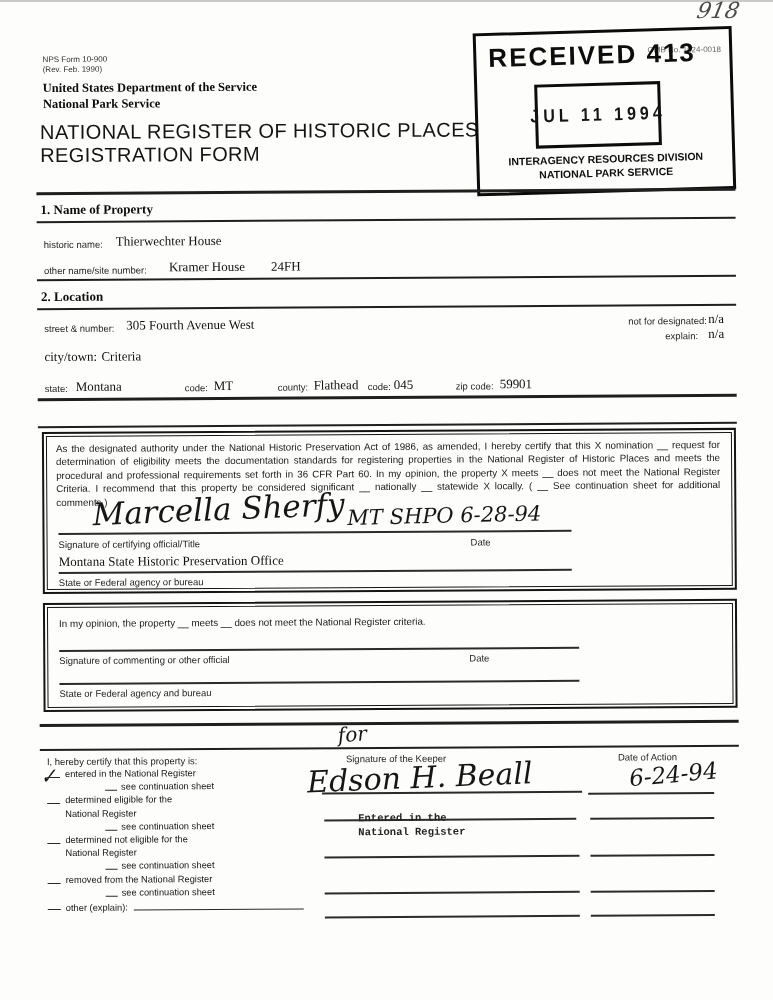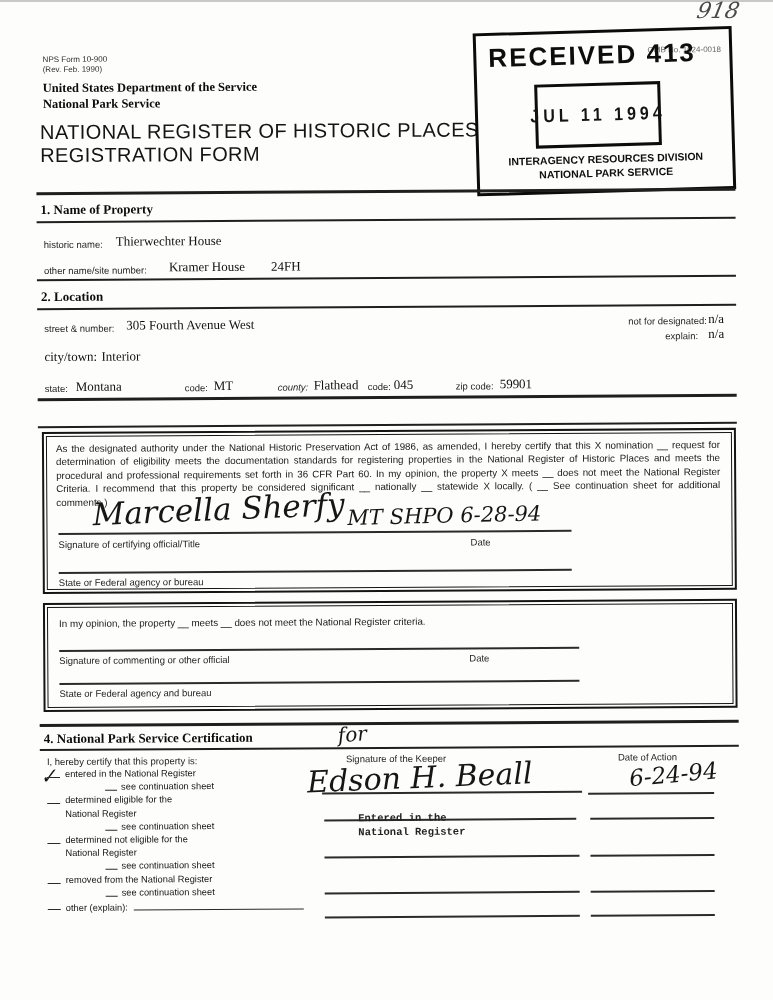--- a/index.html
+++ b/index.html
@@ -88,59 +88,59 @@
     <div class="rule" style="left:38px;top:306px;width:699px;height:2px;"></div>
 
     <div class="abs lbl" style="left:45px;top:321px;">street &amp; number:</div>
     <div class="abs val" style="left:127px;top:316px;">305 Fourth Avenue West</div>
     <div class="abs lbl" style="left:629px;top:317px;">not for designated:</div>
     <div class="abs val" style="left:709px;top:313px;">n/a</div>
     <div class="abs lbl" style="left:666px;top:332px;">explain:</div>
     <div class="abs val" style="left:709px;top:328px;">n/a</div>
 
     <div class="abs val" style="left:45px;top:347px;text-align:right;">city/town:</div>
-    <div class="abs val" style="left:102px;top:347px;">Interior</div>
+    <div class="abs val" style="left:102px;top:347px;">Criteria</div>
 
     <div class="abs lbl" style="left:45px;top:381px;">state:</div>
     <div class="abs val" style="left:76px;top:377px;">Montana</div>
     <div class="abs lbl" style="left:185px;top:381px;">code:</div>
     <div class="abs val" style="left:214px;top:377px;">MT</div>
-    <div class="abs lbl" style="left:278px;top:381px;font-style:italic;">county:</div>
+    <div class="abs lbl" style="left:278px;top:381px;">county:</div>
     <div class="abs val" style="left:314px;top:377px;">Flathead</div>
     <div class="abs lbl" style="left:368px;top:381px;">code:</div>
     <div class="abs val" style="left:394px;top:377px;">045</div>
     <div class="abs lbl" style="left:456px;top:381px;">zip code:</div>
     <div class="abs val" style="left:500px;top:377px;">59901</div>
 
     <div class="rule" style="left:38px;top:396px;width:699px;height:3px;"></div>
 
     <div class="rule" style="left:38px;top:424px;width:699px;height:2px;"></div>
 
     <div class="dbox" style="left:42px;top:430px;width:690px;height:158px;"></div>
     <div class="abs para" style="left:56px;top:440px;width:664px;">As the designated authority under the National Historic Preservation Act of 1986, as amended, I hereby certify that this X nomination __ request for determination of eligibility meets the documentation standards for registering properties in the National Register of Historic Places and meets the procedural and professional requirements set forth in 36 CFR Part 60.  In my opinion, the property X meets __ does not meet the National Register Criteria.  I recommend that this property be considered significant __ nationally __ statewide X locally.  ( __ See continuation sheet for additional comments.)</div>
 
     <div class="hw" style="left:92px;top:490px;font-size:31px;transform:rotate(-2deg);">Marcella Sherfy</div>
     <div class="hw" style="left:347px;top:504px;font-size:21px;transform:rotate(-1deg);">MT SHPO  6-28-94</div>
     <div class="sigline" style="left:58px;top:531px;width:513px;"></div>
     <div class="abs lbl" style="left:58px;top:537px;">Signature of certifying official/Title</div>
     <div class="abs lbl" style="left:470px;top:537px;">Date</div>
+    <div class="abs val" style="left:58px;top:552px;">Montana State Historic Preservation Office</div>
     <div class="sigline" style="left:58px;top:570px;width:513px;"></div>
     <div class="abs lbl" style="left:58px;top:575px;">State or Federal agency or bureau</div>
 
     <div class="dbox" style="left:42px;top:601px;width:690px;height:105px;"></div>
     <div class="abs para" style="left:58px;top:615px;width:600px;text-align:left;">In my opinion, the property __ meets __ does not meet the National Register criteria.</div>
     <div class="sigline" style="left:58px;top:648px;width:520px;"></div>
     <div class="abs lbl" style="left:58px;top:653px;">Signature of commenting or other official</div>
     <div class="abs lbl" style="left:468px;top:653px;">Date</div>
     <div class="sigline" style="left:58px;top:681px;width:520px;"></div>
     <div class="abs lbl" style="left:58px;top:686px;">State or Federal agency and bureau</div>
 
     <div class="rule" style="left:38px;top:722px;width:699px;height:2.5px;"></div>
 
-    <div class="abs sechead" style="left:42px;top:729px;">4. National Park Service Certification</div>
     <div class="rule" style="left:38px;top:747px;width:699px;height:2px;"></div>
 
     <div class="hw" style="left:336px;top:722px;font-size:20px;transform:rotate(-4deg);">for</div>
     <div class="abs lbl" style="left:45px;top:754px;">I, hereby certify that this property is:</div>
     <div class="abs lbl" style="left:344px;top:753px;">Signature of the Keeper</div>
     <div class="abs lbl" style="left:616px;top:753px;">Date of Action</div>
 
     <div class="hw" style="left:305px;top:760px;font-size:30px;transform:rotate(-2deg);">Edson H. Beall</div>
     <div class="hw" style="left:627px;top:763px;font-size:23px;transform:rotate(-5deg);">6-24-94</div>
 

